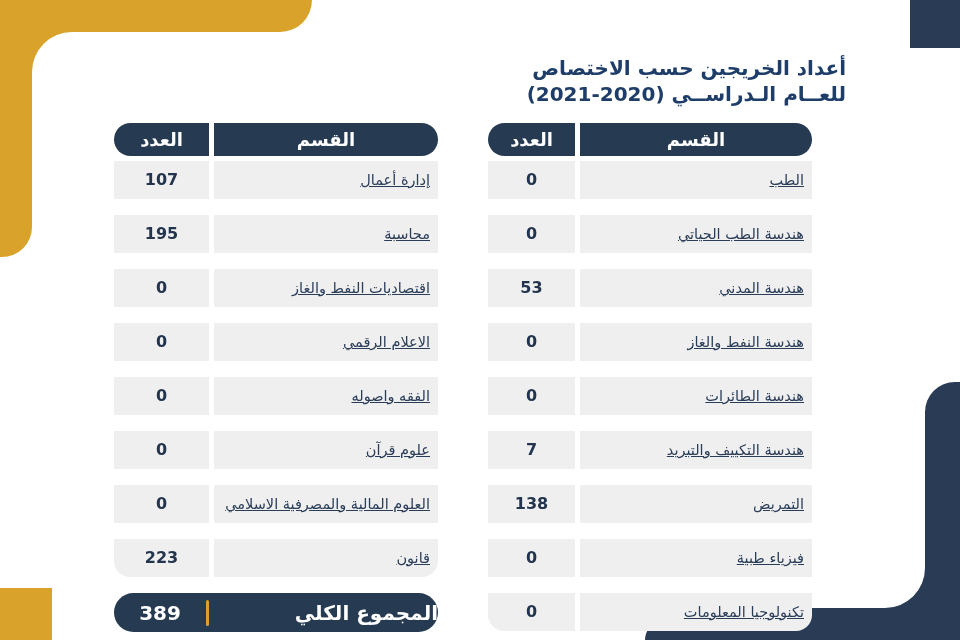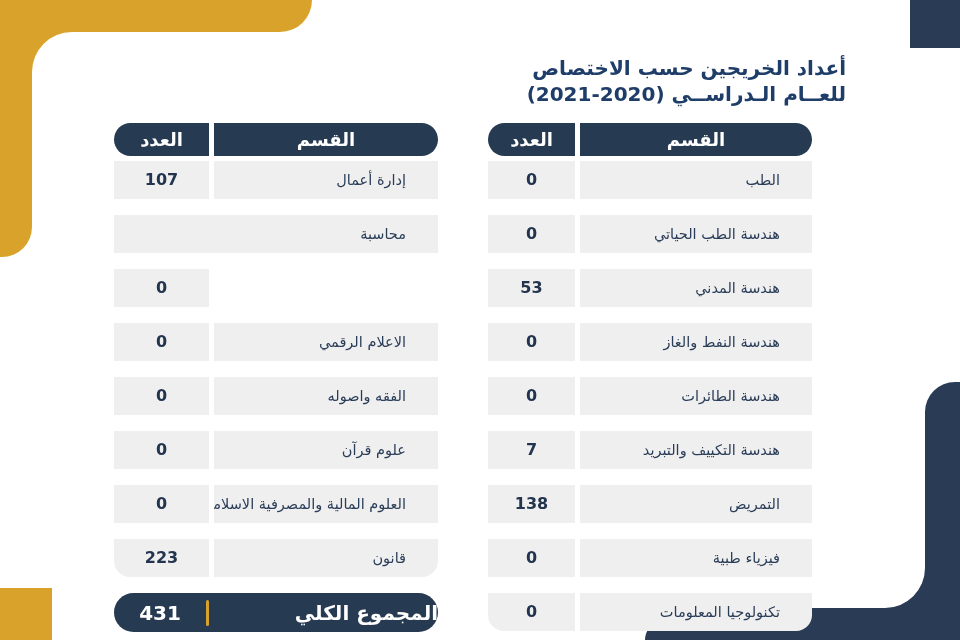--- a/index.html
+++ b/index.html
@@ -48,23 +48,23 @@
 
   .row { display: flex; gap: 5px; height: 38px; margin-bottom: 16px; }
   .row .num {
     width: 87px; background: var(--row-gray);
     color: var(--num-navy); font-weight: bold; font-size: 16px;
     line-height: 38px; text-align: center;
   }
   .t-left .row .num { width: 95px; }
   .row .name {
     flex: 1; background: var(--row-gray);
-    direction: rtl; text-align: right; padding: 0 32px 0 6px;
+    direction: rtl; text-align: right; padding: 0 8px 0 6px;
     color: var(--name-navy); font-size: 14.5px; line-height: 38px;
-    white-space: nowrap; overflow: hidden;
+    white-space: nowrap; overflow: hidden; text-decoration: underline;
   }
   .row.last .num  { border-radius: 0 0 0 16px; }
   .row.last .name { border-radius: 0 0 16px 0; }
 
   .total-pill {
     display: flex; align-items: center;
     height: 39px; margin-top: 15px;
     background: var(--navy); border-radius: 20px;
   }
   .total-pill .value {
@@ -145,24 +145,26 @@
     <div class="hdr">
       <div class="num-h">العدد</div>
       <div class="name-h">القسم</div>
     </div>
     <div>
         <div class="row">
         <div class="num">107</div>
         <div class="name">إدارة أعمال</div>
       </div>
         <div class="row">
+        <div class="num">195</div>
         <div class="name">محاسبة</div>
       </div>
         <div class="row">
         <div class="num">0</div>
+        <div class="name">اقتصاديات النفط والغاز</div>
       </div>
         <div class="row">
         <div class="num">0</div>
         <div class="name">الاعلام الرقمي</div>
       </div>
         <div class="row">
         <div class="num">0</div>
         <div class="name">الفقه واصوله</div>
       </div>
         <div class="row">
@@ -172,19 +174,19 @@
         <div class="row">
         <div class="num">0</div>
         <div class="name">العلوم المالية والمصرفية الاسلامي</div>
       </div>
         <div class="row last">
         <div class="num">223</div>
         <div class="name">قانون</div>
       </div>
       </div>
     <div class="total-pill">
-      <div class="value">431</div>
+      <div class="value">389</div>
       <div class="sep"></div>
       <div class="label">المجموع الكلي</div>
     </div>
   </div>
 
 </div>
 
 </body></html>

